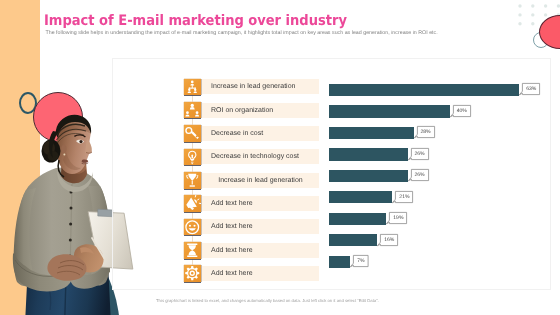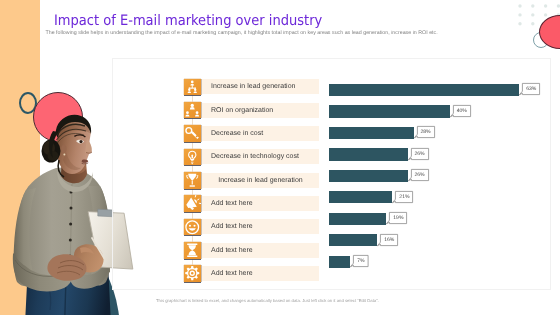--- a/index.html
+++ b/index.html
@@ -22,22 +22,22 @@
 
   
   .dot-grid{position:absolute;left:516px;top:1.5px;}
   .ring-teal2{position:absolute;left:533px;top:32px;width:16px;height:16px;
               border:1.8px solid #7ea0a8;border-radius:50%;box-sizing:border-box;}
   .pink-circle2{position:absolute;left:539px;top:15px;width:42px;height:34px;
                 background:#fb5a68;border:1px solid #5a2230;border-radius:50%;
                 box-sizing:border-box;}
 
   
-  .title{position:absolute;left:54px;top:12.5px;font-size:14.5px;font-weight:normal;
-         color:#6d28d9;font-family:"DejaVu Sans Condensed","DejaVu Sans",sans-serif;
+  .title{position:absolute;left:44px;top:12.5px;font-size:14.5px;font-weight:bold;
+         color:#ec4899;font-family:"DejaVu Sans Condensed","DejaVu Sans",sans-serif;
          white-space:nowrap;}
   .subtitle{position:absolute;left:45.5px;top:29.6px;font-size:5.3px;color:#848484;
             white-space:nowrap;font-family:"Liberation Sans",sans-serif;}
 
   
   .chart-frame{position:absolute;left:112px;top:58px;width:439px;height:232px;
                border:1px solid #f1f1f1;box-sizing:border-box;background:transparent;}
   .rows{position:absolute;left:0;top:0;width:560px;height:315px;}
   .icon-box{position:absolute;left:184px;width:16.5px;height:16.5px;
             background:linear-gradient(150deg,#f0a642 0%,#ee9a32 45%,#e9912b 100%);

